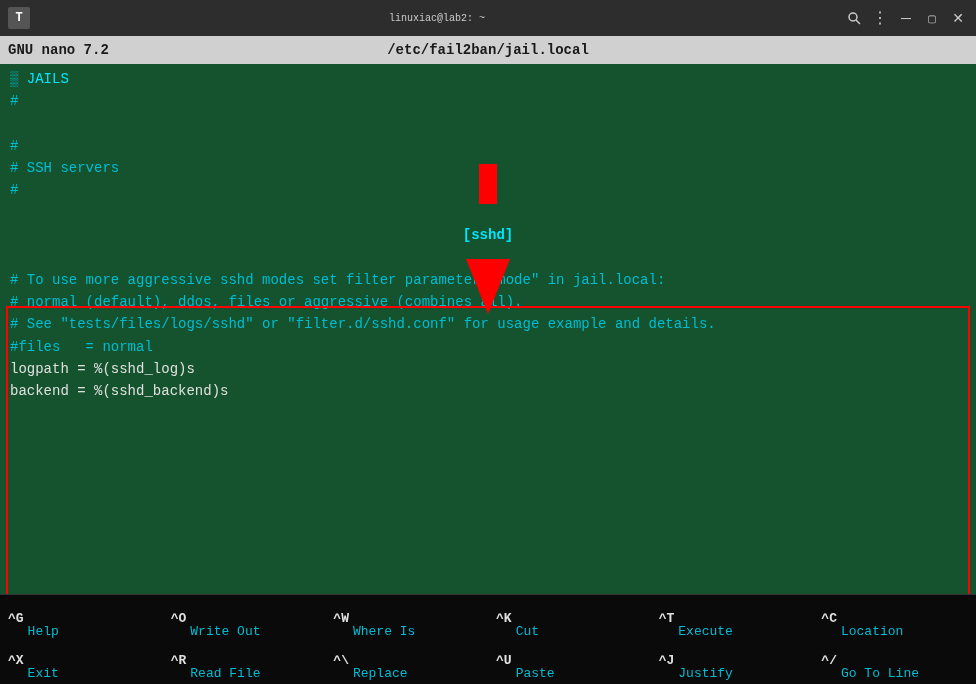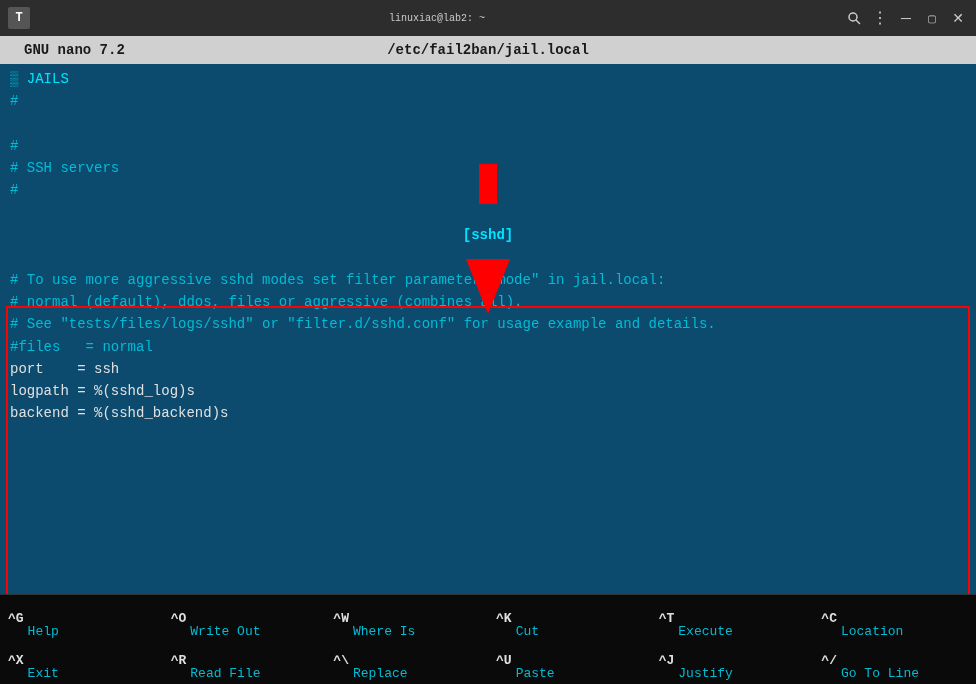--- a/index.html
+++ b/index.html
@@ -50,36 +50,36 @@
       display: flex; align-items: center; justify-content: center;
     }
 
     
     .nano-header {
       background: #d0d0d0;
       color: #1a1a1a;
       display: flex;
       align-items: center;
       height: 28px;
-      padding: 0 24px;
+      padding: 0 8px;
       font-size: 14px;
       font-family: 'Courier New', Courier, monospace;
       font-weight: bold;
     }
     .nano-header-title {
       flex: 1;
       text-align: center;
     }
     .nano-header-version {
       min-width: 160px;
     }
 
     
     .editor-area {
-      background: #0c4a6e;
+      background: #14532d;
       color: #00bcd4;
       font-size: 14px;
       font-family: 'Courier New', Courier, monospace;
       padding: 4px 0;
       height: 530px;
       overflow: hidden;
       position: relative;
     }
 
     .editor-line {
@@ -222,21 +222,20 @@
   </div>
 
   <div class="red-box"></div>
 
   <div class="editor-line" style="color:#00e5ff;font-weight:bold;text-align:center;">[sshd]</div>
   <div class="editor-line">&nbsp;</div>
   <div class="editor-line"># To use more aggressive sshd modes set filter parameter "mode" in jail.local:</div>
   <div class="editor-line"># normal (default), ddos, files or aggressive (combines all).</div>
   <div class="editor-line"># See "tests/files/logs/sshd" or "filter.d/sshd.conf" for usage example and details.</div>
   <div class="editor-line">#files   = normal</div>
-  <div class="editor-line" style="color:#e0e0e0;">port    = ssh</div>
   <div class="editor-line" style="color:#e0e0e0;">logpath = %(sshd_log)s</div>
   <div class="editor-line" style="color:#e0e0e0;">backend = %(sshd_backend)s</div>
 
 </div>
 
 <div class="shortcuts-bar">
   <div class="shortcuts-row">
     <div class="shortcut-item">
       <span class="shortcut-key">^G</span>
       <span class="shortcut-label">Help</span>

